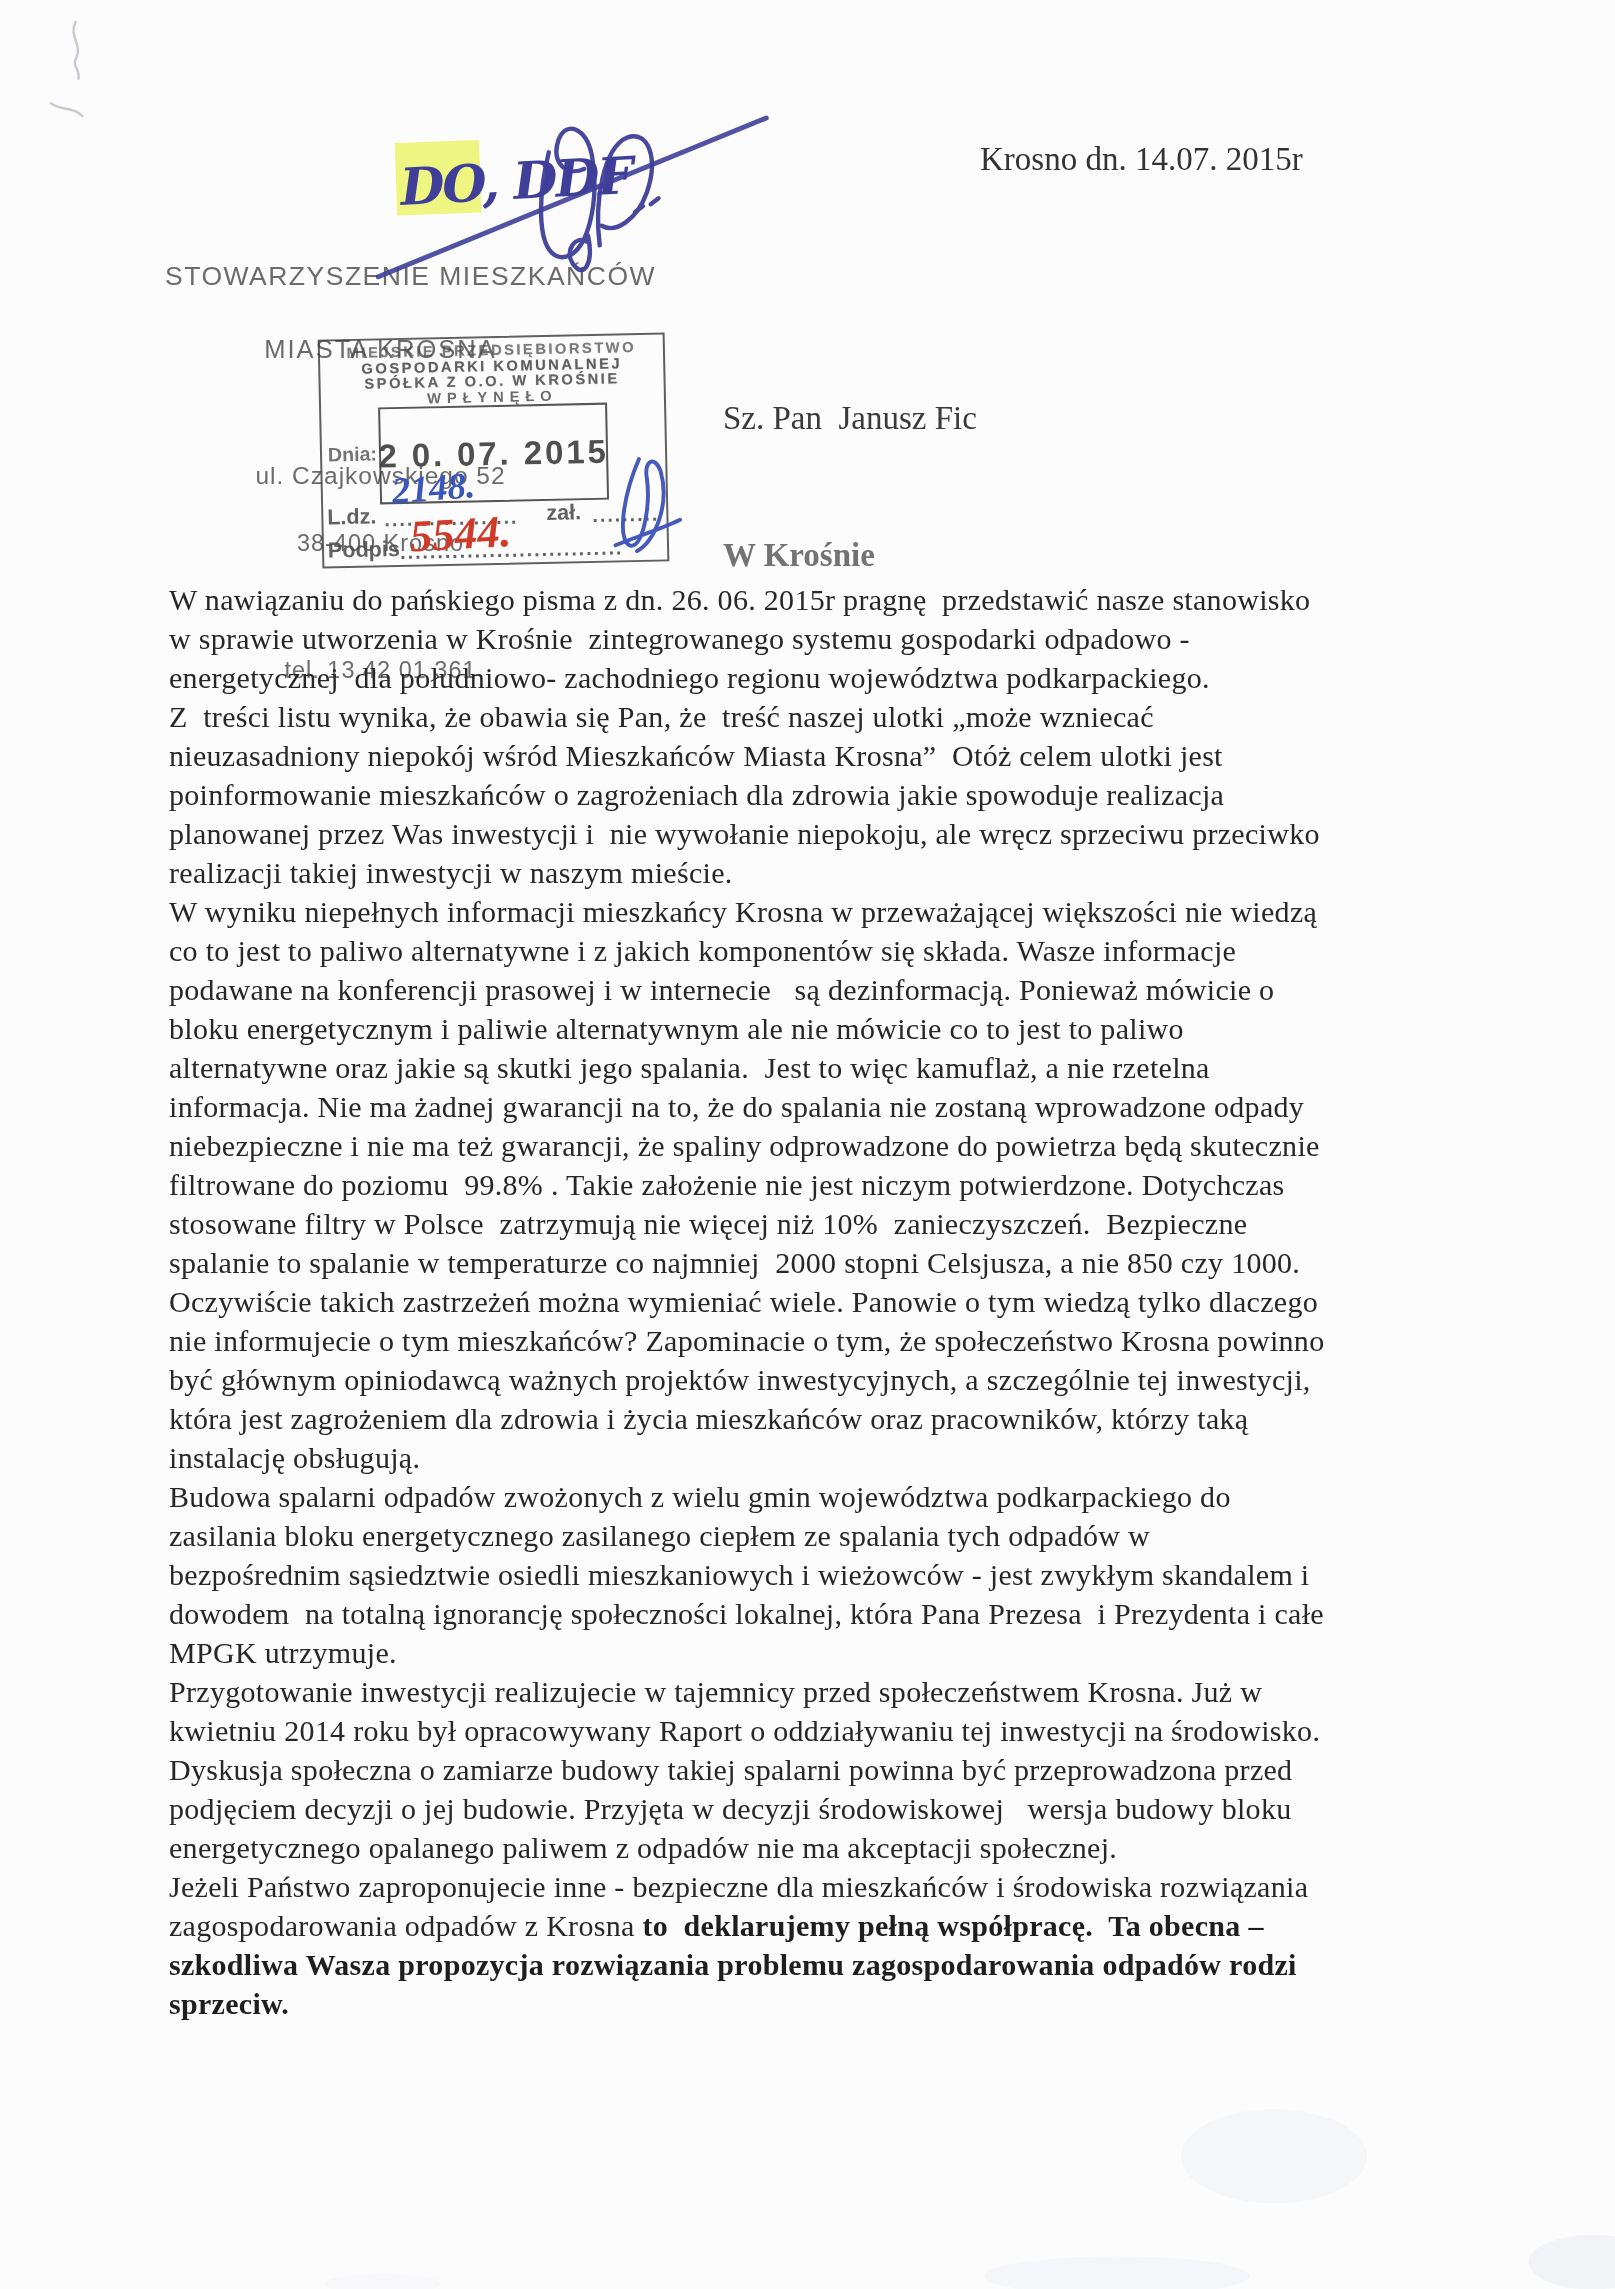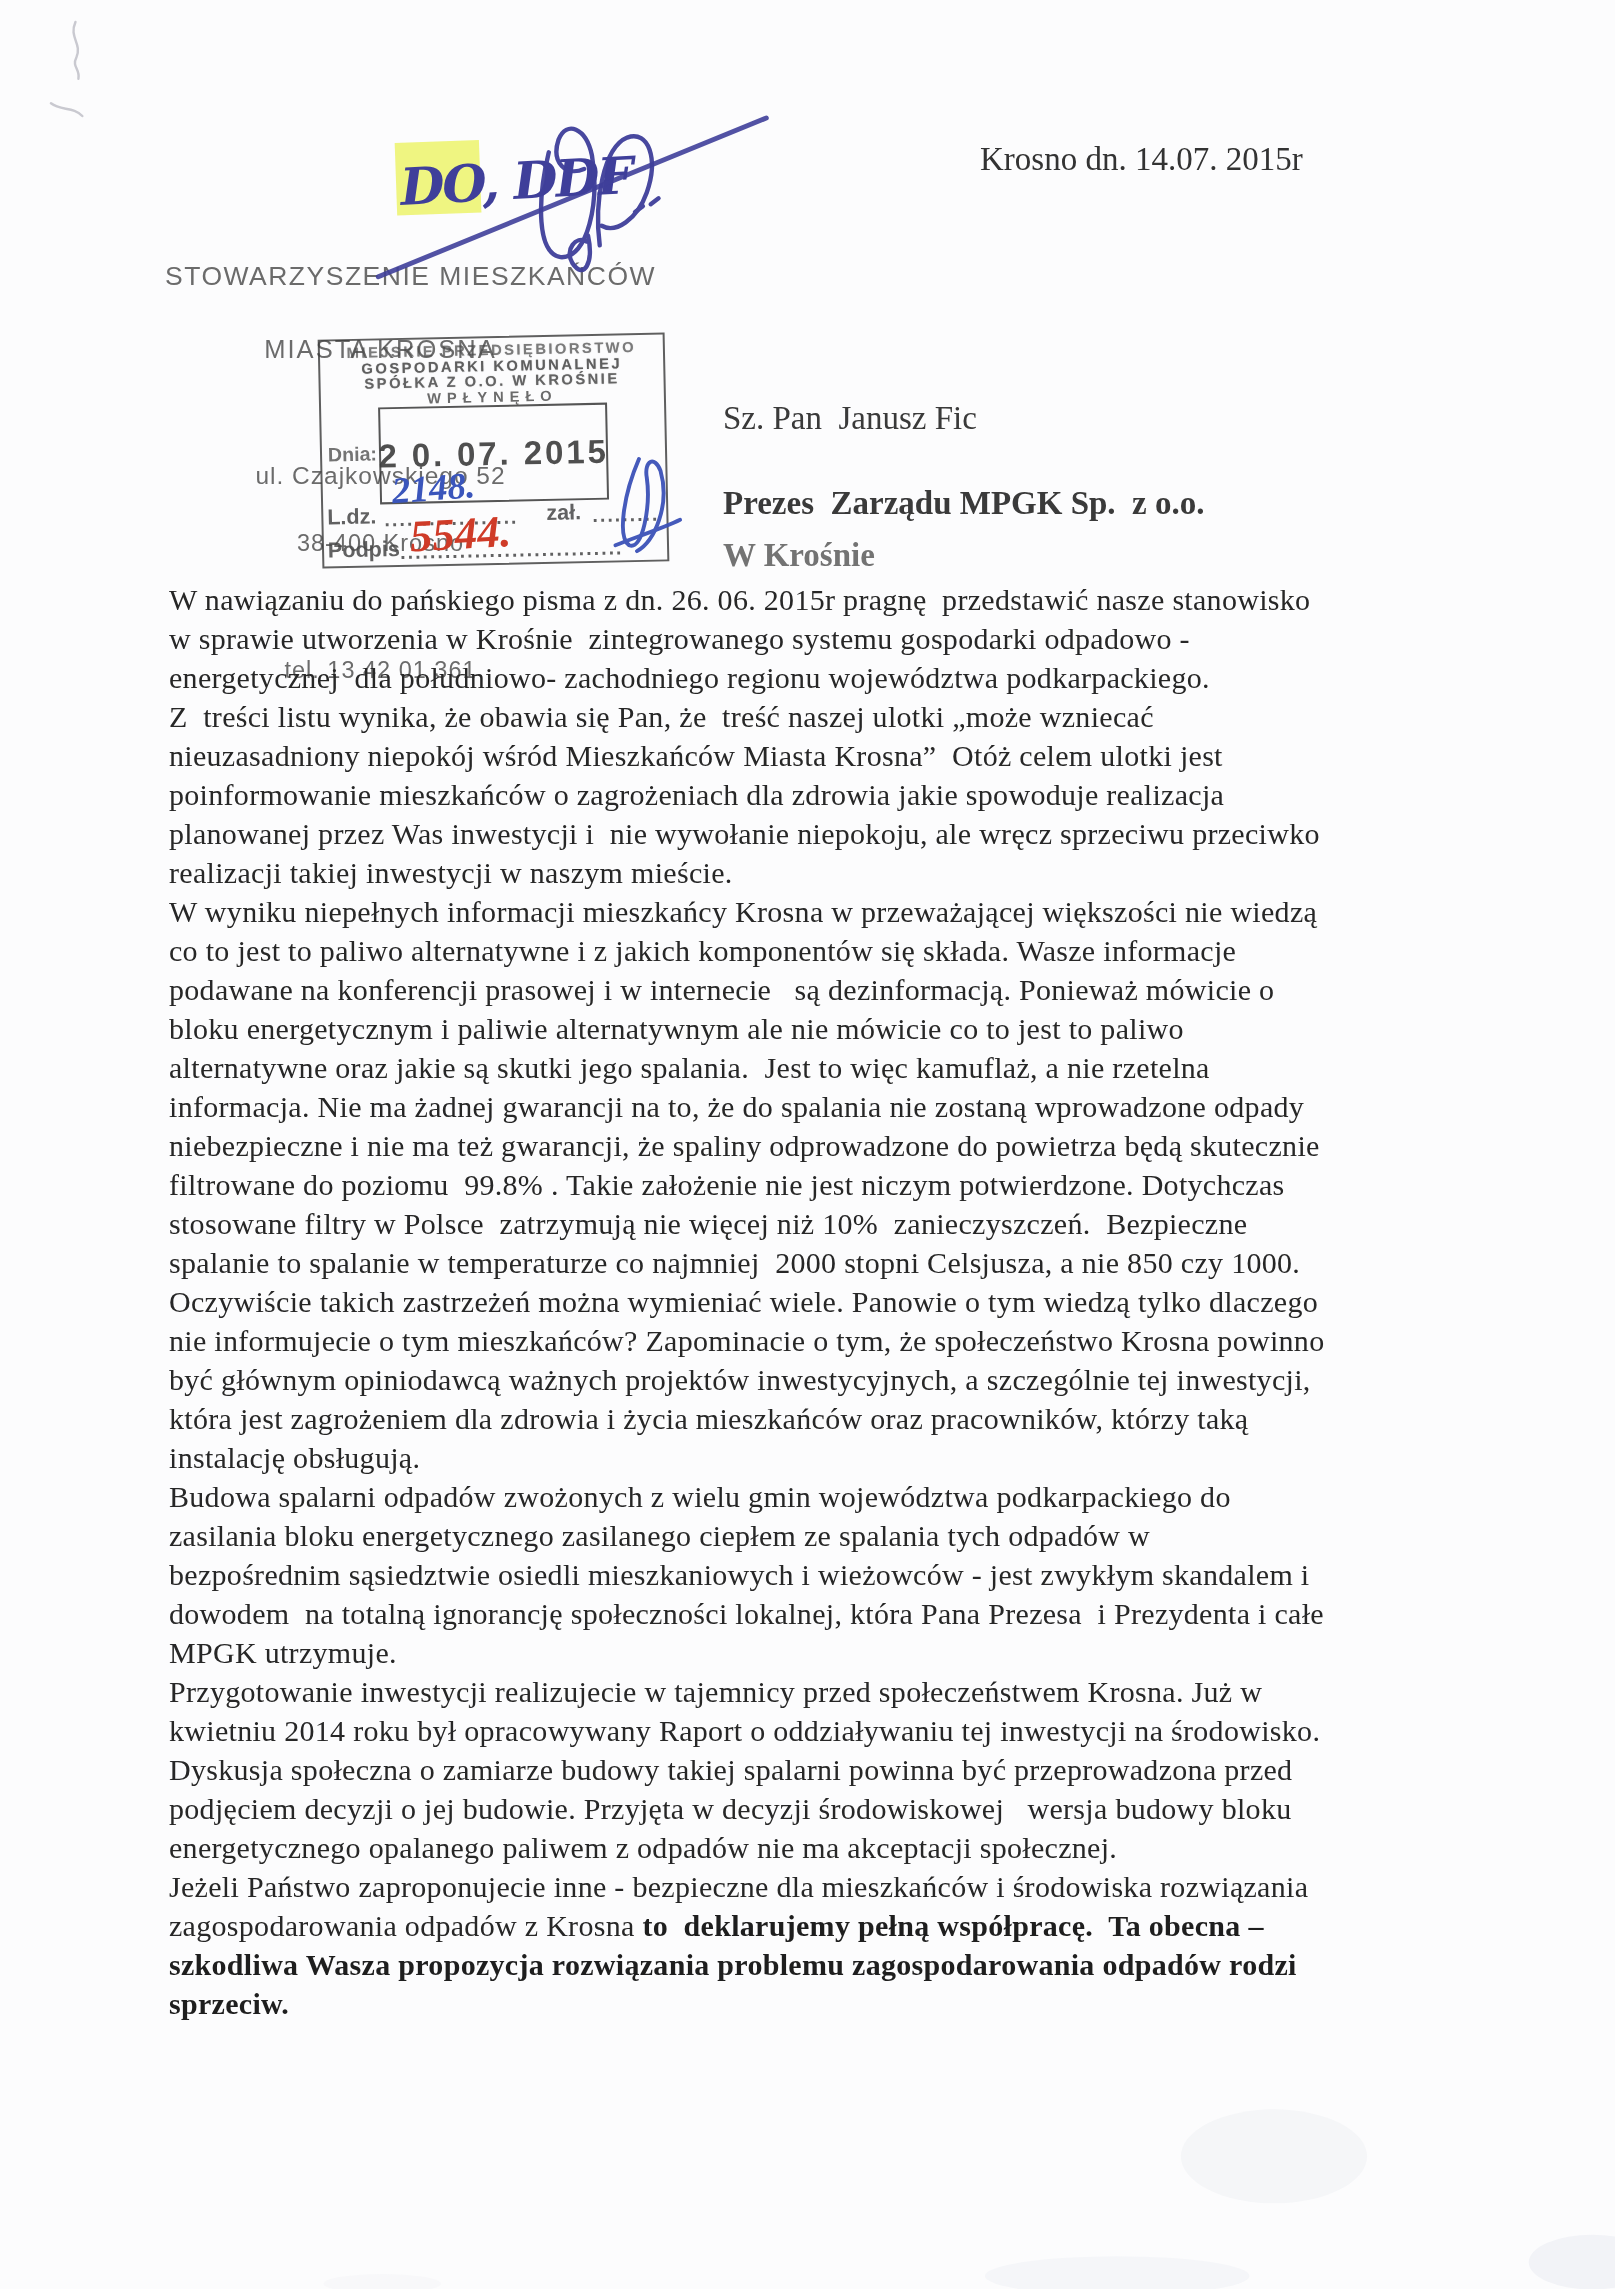--- a/index.html
+++ b/index.html
@@ -65,21 +65,20 @@
 
   <div class="abs letterhead">
     <div class="lh1">STOWARZYSZENIE MIESZKAŃCÓW</div>
     <div class="lh2">MIASTA KROSNA</div>
     <div class="lh3">ul. Czajkowskiego 52</div>
     <div class="lh4">38-400 Krosno</div>
     <div class="lh5">tel. 13 42 01 361</div>
   </div>
 
   <div class="abs recipient-1">Sz. Pan  Janusz Fic</div>
-  <div class="abs recipient-2">Prezes  Zarządu MPGK Sp.  z o.o.</div>
   <div class="abs recipient-3">W Krośnie</div>
 
   <div class="abs stamp">
     <div class="org org1">MIEJSKIE PRZEDSIĘBIORSTWO</div>
     <div class="org org2">GOSPODARKI KOMUNALNEJ</div>
     <div class="org org3">SPÓŁKA Z O.O. W KROŚNIE</div>
     <div class="received">WPŁYNĘŁO</div>
     <div class="dnia">Dnia:</div>
     <div class="datebox">
       <span class="dateval">2 0. 07. 2015</span>

